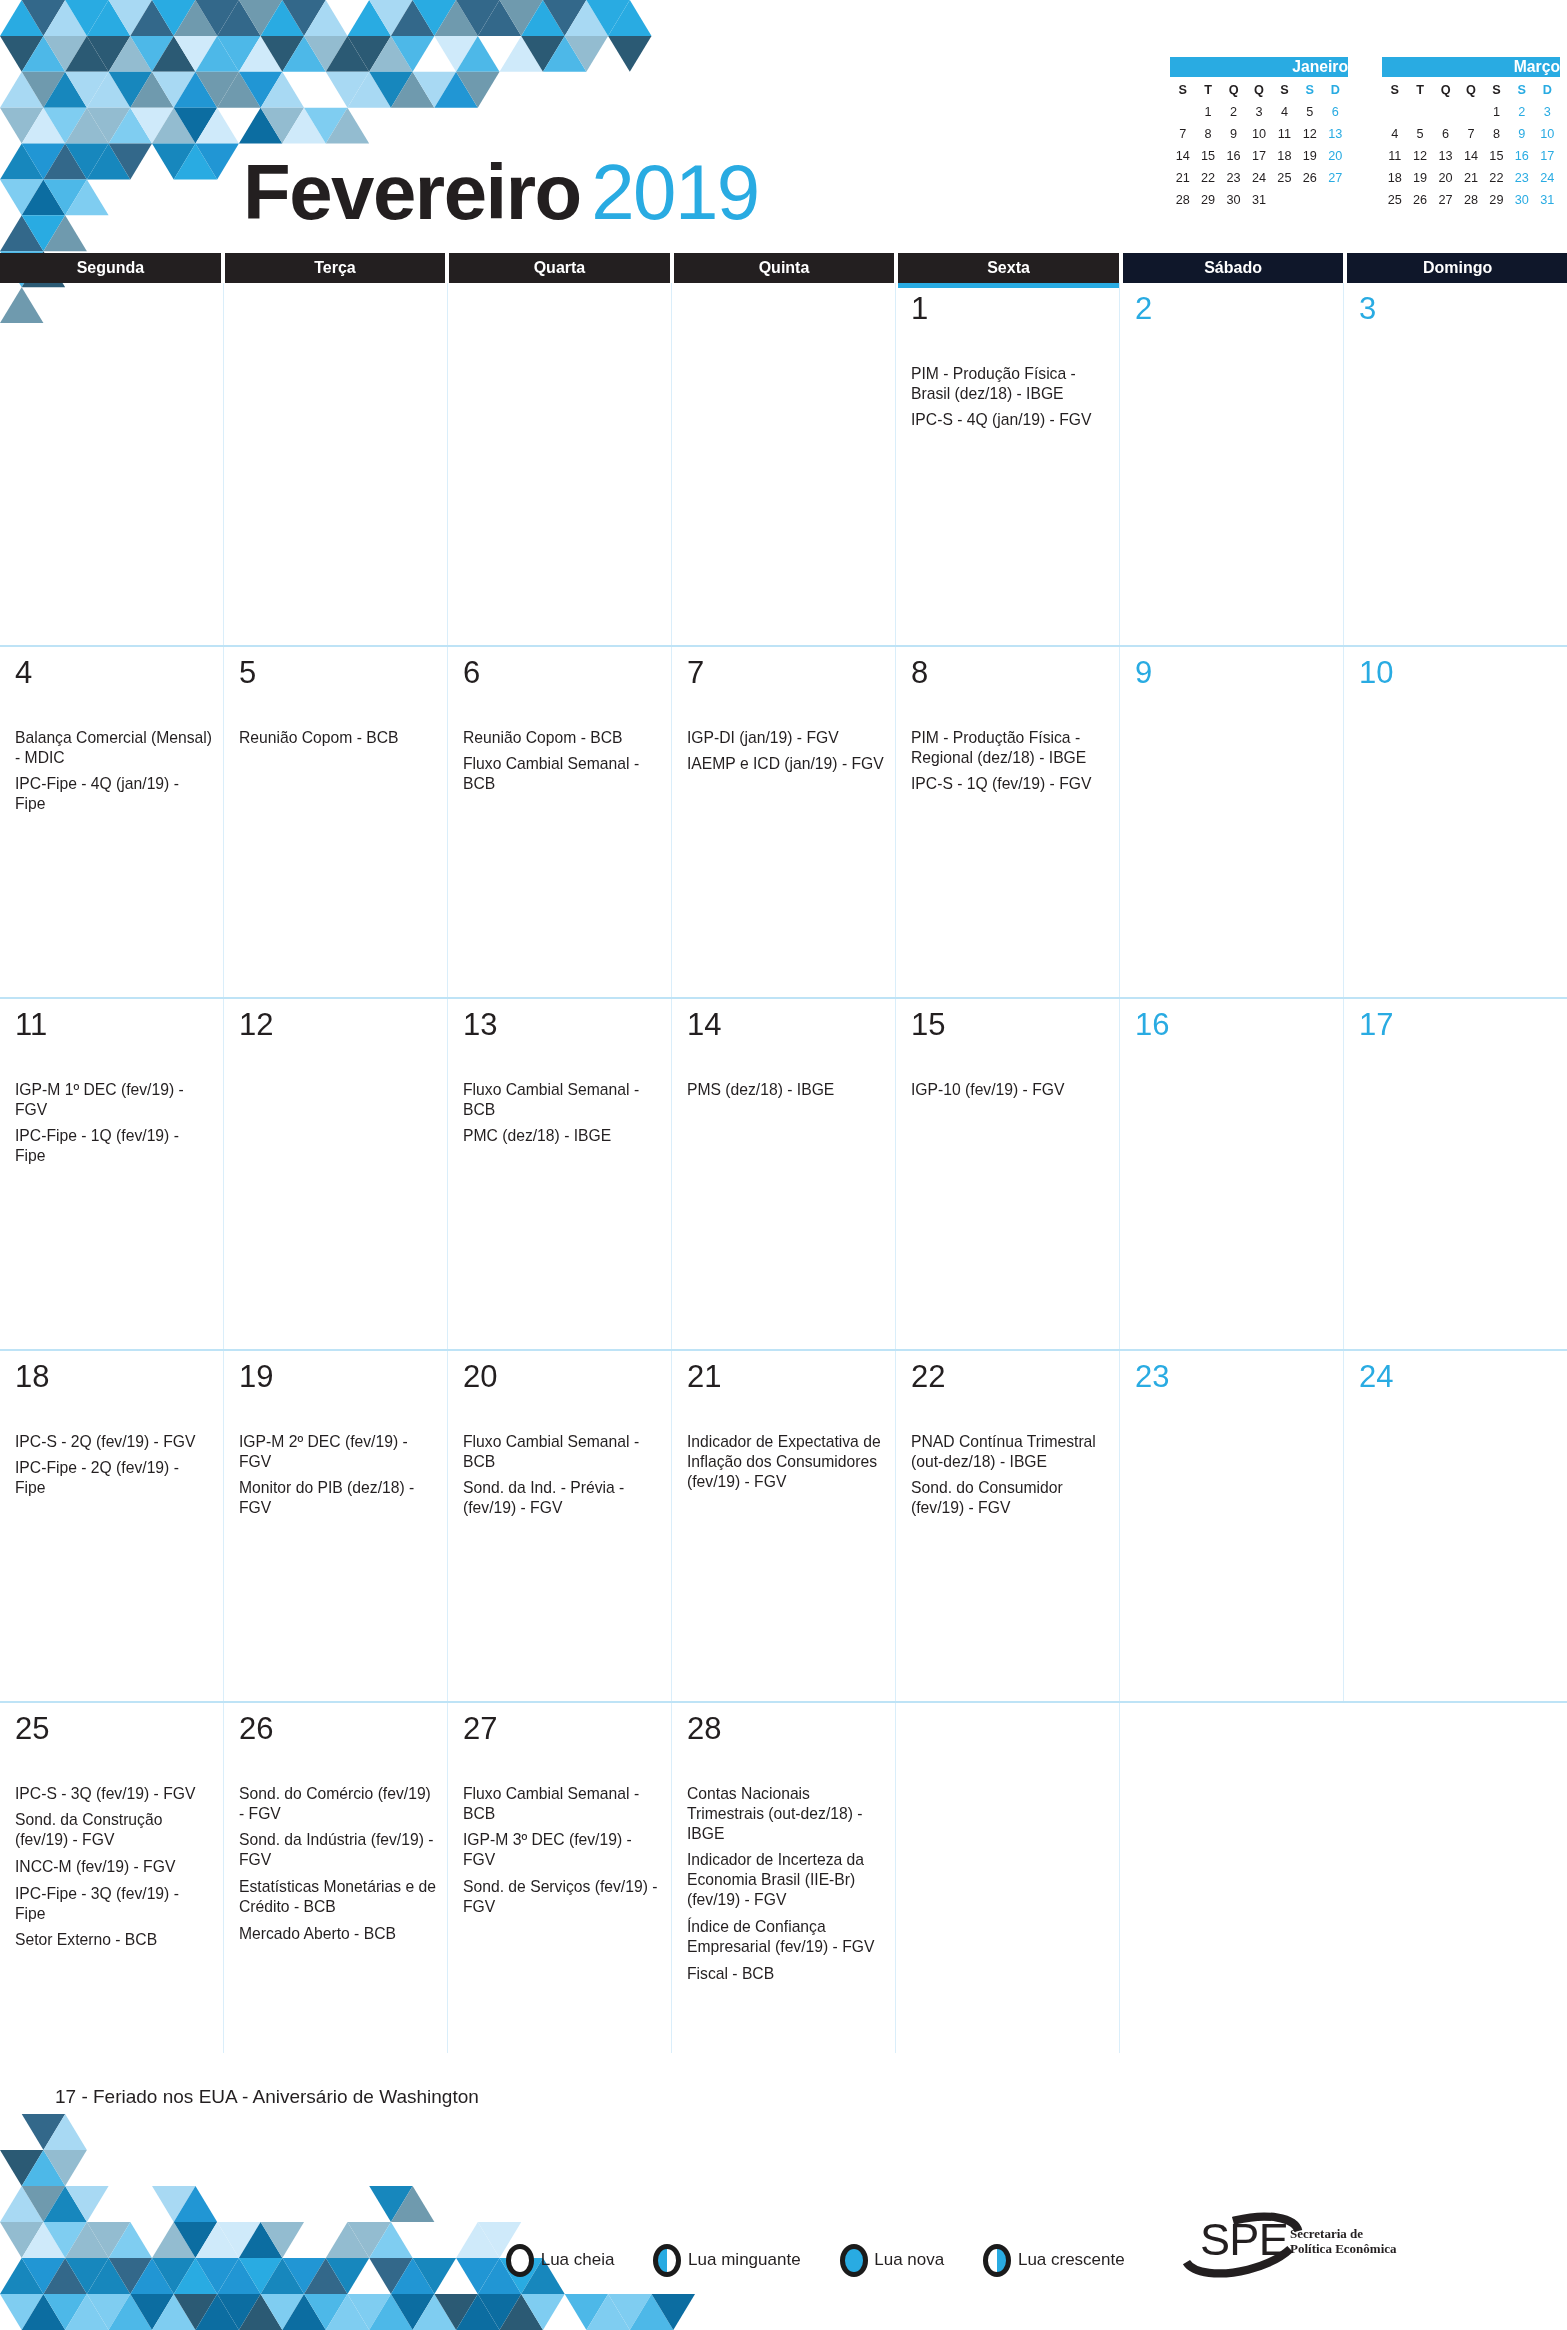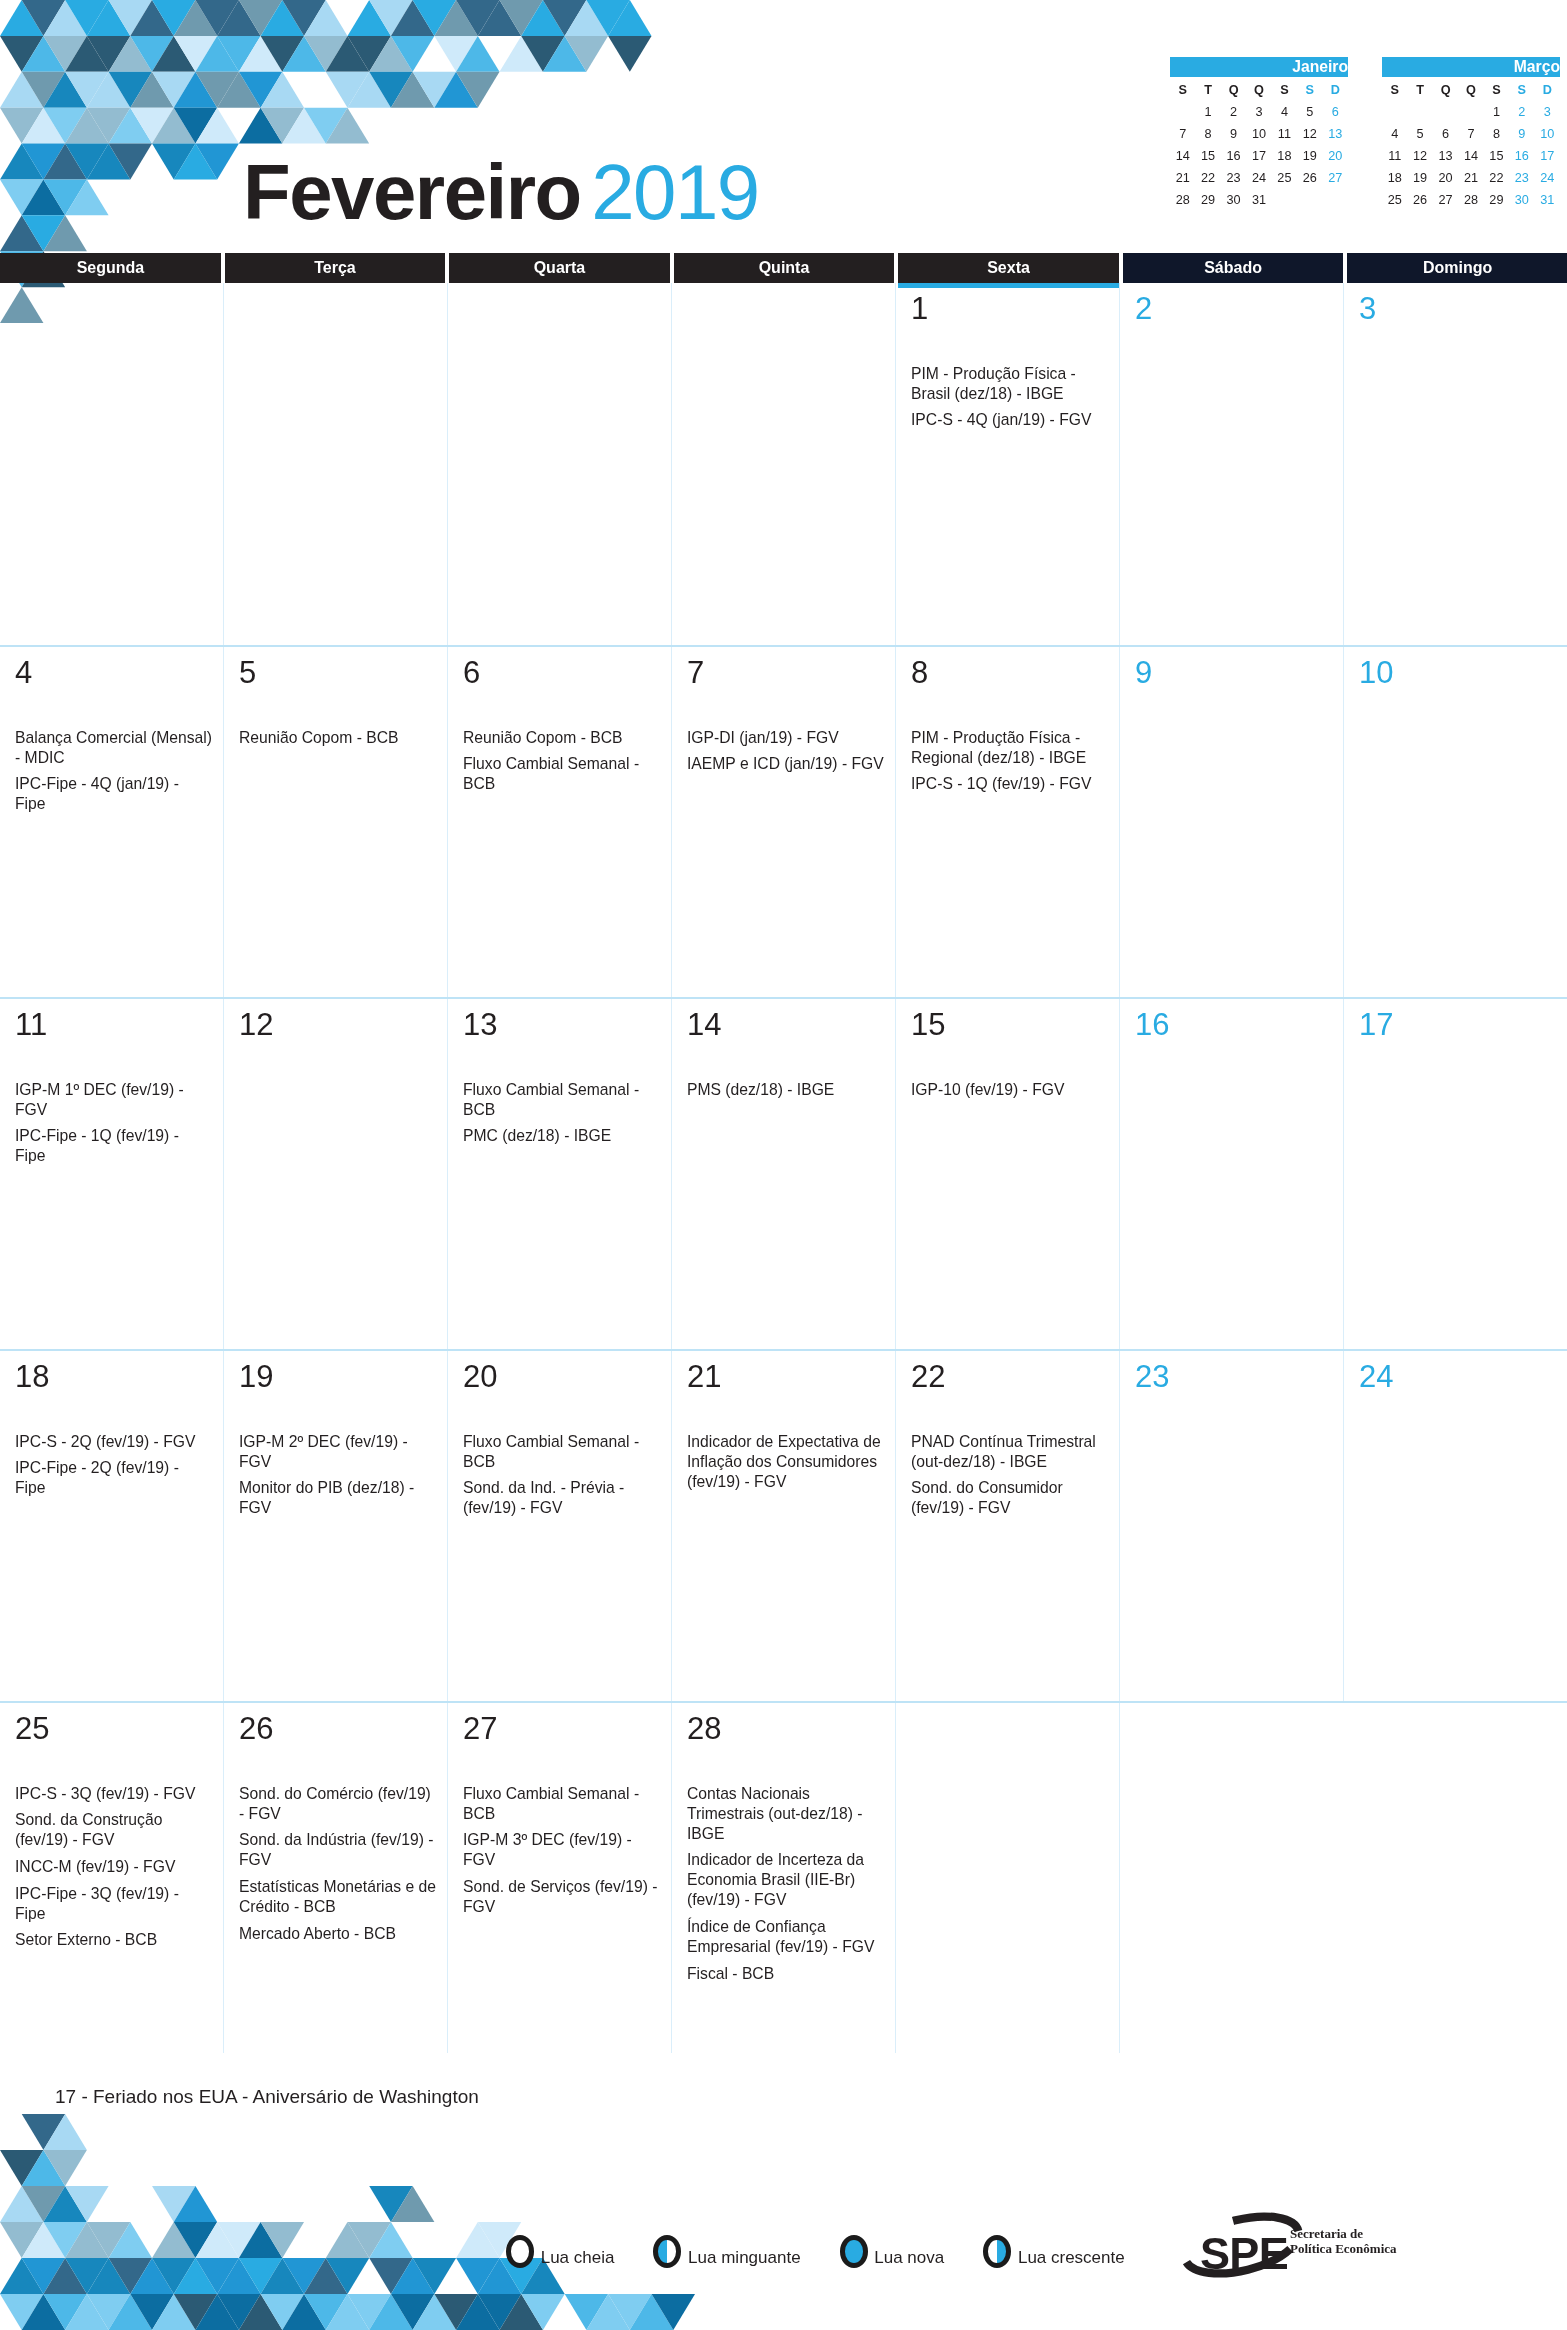--- a/index.html
+++ b/index.html
@@ -43,31 +43,31 @@
   .daynum{font-size:31px;min-height:37px;}
   .cell.weekend .daynum{color:#29abe2;}
   .events{margin-top:36px;}
   .event{font-size:15.7px;line-height:20px;margin-bottom:6.7px;}
 
   
   .footnote{position:absolute;left:55px;top:2086px;font-size:19px;}
 
   
   .legend{position:absolute;left:506px;top:2235px;display:flex;align-items:center;gap:39px;}
-  .litem{display:flex;align-items:flex-end;}
+  .litem{display:flex;align-items:center;margin-top:9px;}
   .moon{width:18px;height:22.5px;border:5.2px solid #1b1b1b;border-radius:50%;background:#fff;}
   .moon.left-blue{background:linear-gradient(90deg,#29abe2 50%,#fff 50%);}
   .moon.full-blue{background:#29abe2;}
   .moon.right-blue{background:linear-gradient(90deg,#fff 50%,#29abe2 50%);}
   .litem .lbl{font-size:17px;margin-left:6.7px;}
 
   
   .logo{position:absolute;left:1182px;top:2206px;width:285px;height:90px;}
   .logo svg{position:absolute;left:0;top:0;}
-  .spe{position:absolute;left:18px;top:22px;font-size:45px;font-weight:700;letter-spacing:-0.7px;}
+  .spe{position:absolute;left:18px;top:8px;font-size:45px;font-weight:400;letter-spacing:-0.7px;}
   .logotext{position:absolute;left:108px;top:19.5px;font-size:13px;font-weight:700;line-height:15.7px;font-family:Liberation Serif, serif;}
 </style>
 </head>
 <body>
 
 <svg id="mosaic-top" viewBox="0 0 900 440" preserveAspectRatio="none">
     <polygon points="0,48 29,0 58,48" fill="#29abe2"></polygon>
     <polygon points="29,0 87,0 58,48" fill="#33688a"></polygon>
     <polygon points="58,48 87,0 116,48" fill="#a8d9f3"></polygon>
     <polygon points="87,0 145,0 116,48" fill="#29abe2"></polygon>

